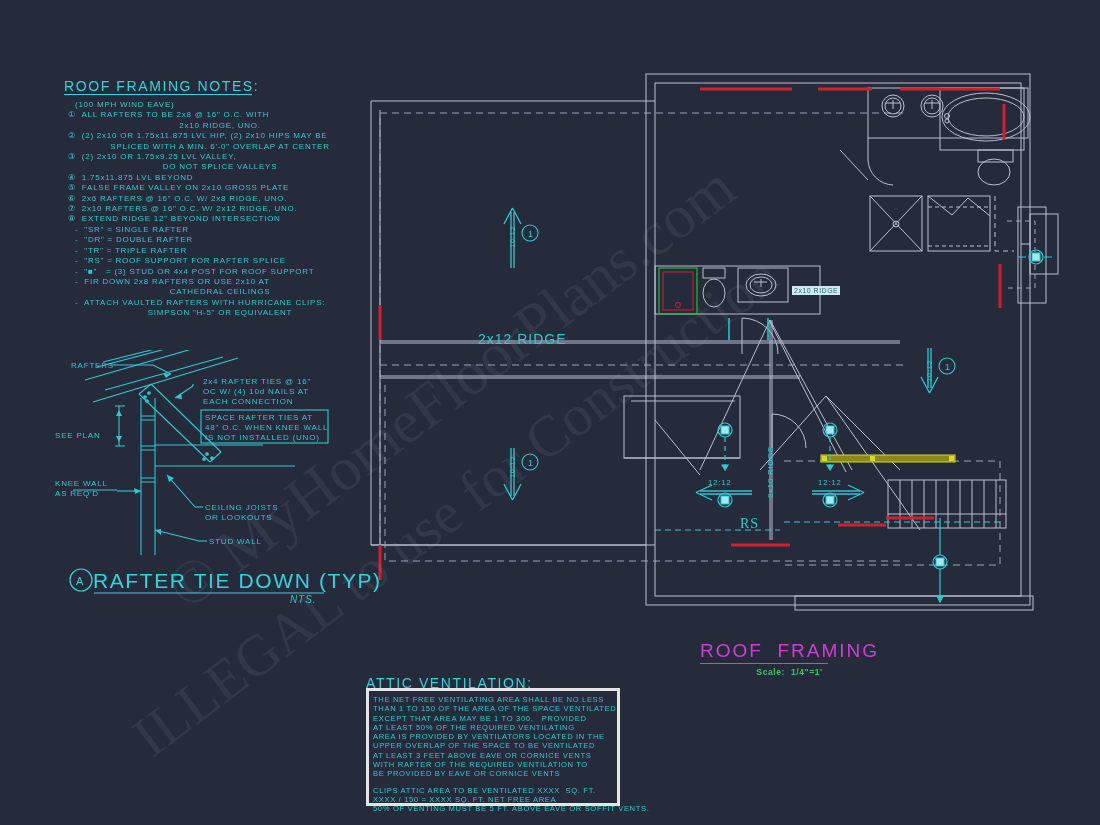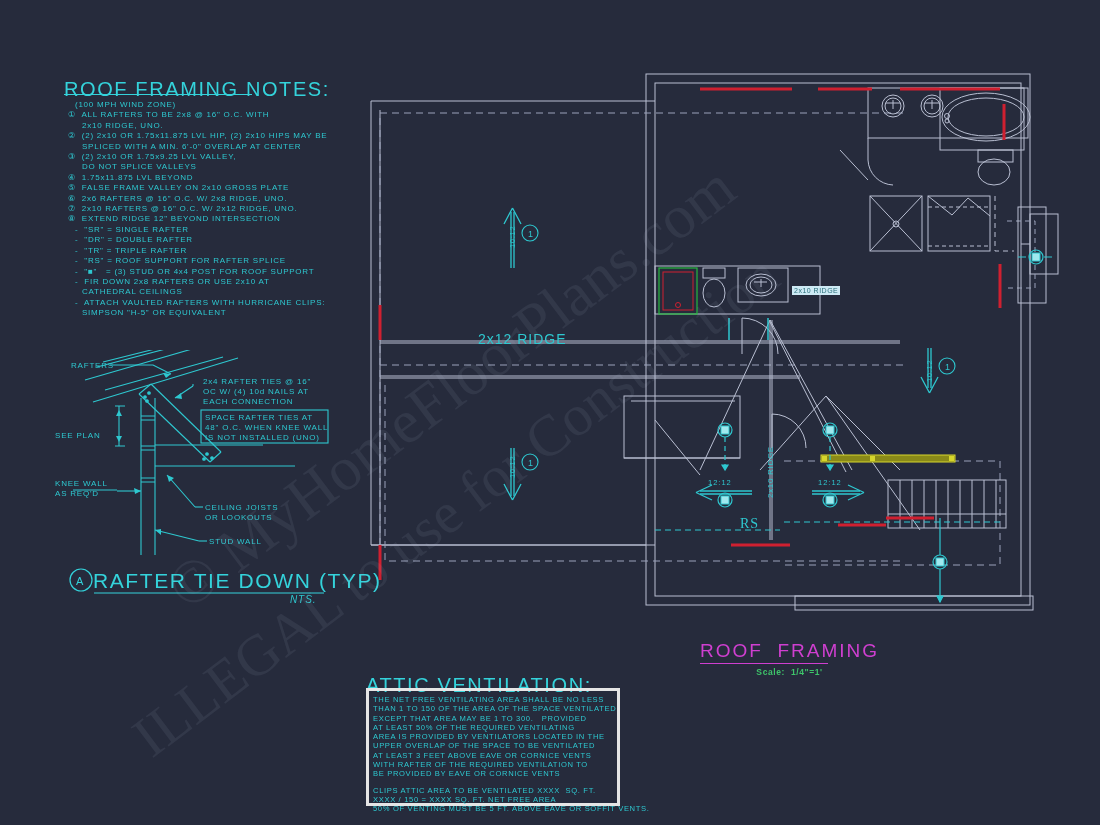--- a/index.html
+++ b/index.html
@@ -46,21 +46,21 @@
 
   
   .cad {
     position: absolute;
     color: #2ec8d0;
     font-family: "Liberation Sans", sans-serif;
     letter-spacing: 0.9px;
     white-space: pre;
   }
   .cad-h {
-    font-size: 20px;
+    font-size: 14px;
     letter-spacing: 1.6px;
     color: #34d3db;
   }
   .underline-h {
     position: absolute;
     height: 1px;
     background: #34d3db;
   }
 
   
@@ -72,21 +72,21 @@
     width: 290px;
   }
   .note-line {
     display: block;
     color: #2ec8d0;
     font-size: 8px;
     line-height: 10.4px;
     letter-spacing: 0.75px;
     white-space: pre;
   }
-  .note-ind { padding-left: 14px; }
+  .note-ind { padding-left: 14px; text-align: center; }
   .note-sub { padding-left: 7px; }
 
   
   #detail-svg { position: absolute; left: 55px; top: 350px; }
   #detail-title-wrap { position: absolute; left: 68px; top: 566px; }
 
   
   #attic-block { position: absolute; left: 366px; top: 638px; width: 292px; margin-top: 36px; }
   #attic-title { position: relative; }
   #attic-box {
@@ -396,21 +396,21 @@
 
   <span class="plan-lbl" style="left:478px; top:331px;">2x12 RIDGE</span>
   <span class="slope-lbl" style="left:766px; top:498px; font-size:8px;">2x10 RIDGE</span>
   <span class="plan-lbl" style="left:740px; top:516px;font-family:Liberation Serif, serif;">RS</span>
   <span class="sel-text" style="left:792px; top:286px;">2x10 RIDGE</span>
 
   <div id="notes-block">
     <span class="cad-h" id="notes-title">ROOF FRAMING NOTES:</span>
     <div class="underline-h" style="left:0; top:16px; width:188px;"></div>
     <div id="notes-list">
-      <span class="note-line note-sub">(100 MPH WIND ZONE)</span>
+      <span class="note-line note-sub">(100 MPH WIND EAVE)</span>
       <span class="note-line">①  ALL RAFTERS TO BE 2x8 @ 16" O.C. WITH</span>
       <span class="note-line note-ind">2x10 RIDGE, UNO.</span>
       <span class="note-line">②  (2) 2x10 OR 1.75x11.875 LVL HIP, (2) 2x10 HIPS MAY BE</span>
       <span class="note-line note-ind">SPLICED WITH A MIN. 6'-0" OVERLAP AT CENTER</span>
       <span class="note-line">③  (2) 2x10 OR 1.75x9.25 LVL VALLEY,</span>
       <span class="note-line note-ind">DO NOT SPLICE VALLEYS</span>
       <span class="note-line">④  1.75x11.875 LVL BEYOND</span>
       <span class="note-line">⑤  FALSE FRAME VALLEY ON 2x10 GROSS PLATE</span>
       <span class="note-line">⑥  2x6 RAFTERS @ 16" O.C. W/ 2x8 RIDGE, UNO.</span>
       <span class="note-line">⑦  2x10 RAFTERS @ 16" O.C. W/ 2x12 RIDGE, UNO.</span>

